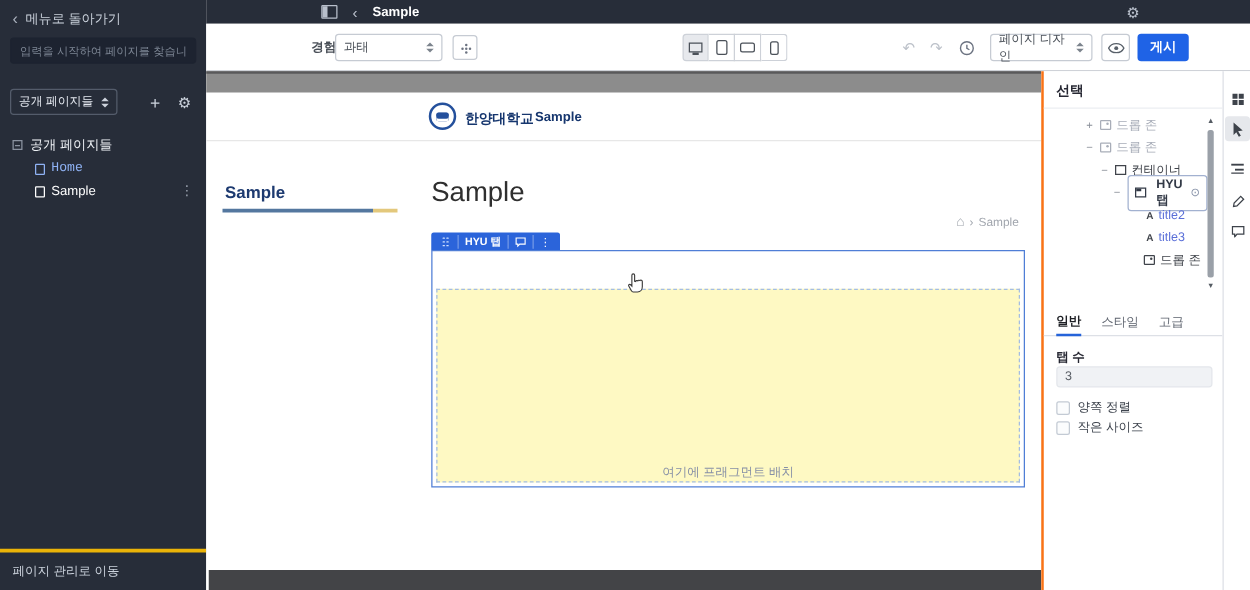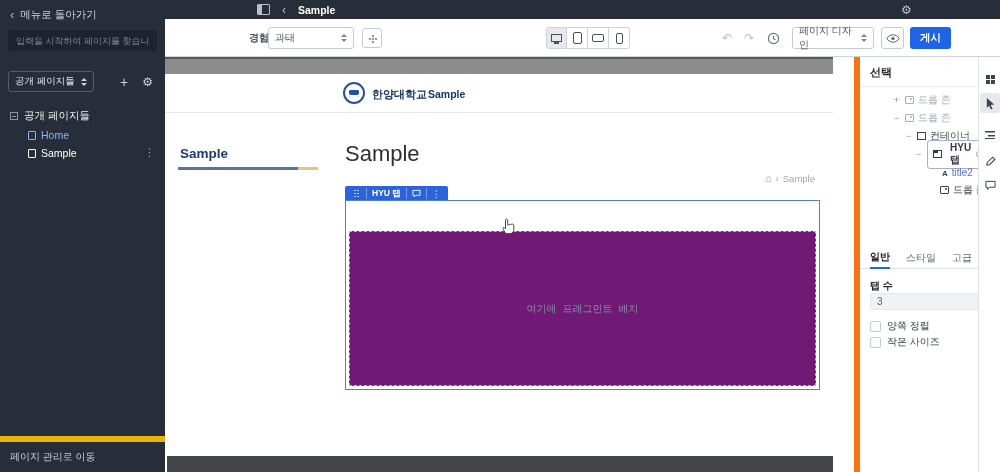--- a/index.html
+++ b/index.html
@@ -16,25 +16,25 @@
   .sb-selrow { display:flex; align-items:center; margin:16px 8px 0; }
   .sb-select { display:flex; align-items:center; justify-content:space-between; width:86px; height:21px; border:1px solid #545c6b;
                border-radius:3px; padding:0 6px; font-size:9.5px; color:#e4e8ef; cursor:pointer; }
   .sb-plus { margin-left:26px; font-size:14px; color:#ccd3dd; cursor:pointer; line-height:14px; }
   .sb-gear { margin-left:14px; font-size:12px; color:#ccd3dd; cursor:pointer; }
   .sb-tree { margin-top:14px; font-size:10.5px; }
   .sb-root { display:flex; align-items:center; gap:6px; padding:3px 10px; color:#eef1f5; }
   .boxminus { width:8px; height:8px; border:1px solid #8b93a1; background:
       linear-gradient(#8b93a1,#8b93a1) center/4px 1px no-repeat; }
   .sb-item { display:flex; align-items:center; gap:5px; padding:3px 10px 3px 28px; cursor:pointer; position:relative; }
-  .sb-item.home { color:#8fb2f4; }
+  .sb-item.home { color:#8fb2f4;font-family:Liberation Mono, monospace; }
   .sb-item.current { color:#ffffff; }
   .docico { width:8px; height:9px; border:1px solid currentColor; border-radius:1px; flex:none; }
   .kebab { position:absolute; right:10px; top:2px; font-size:11px; color:#9aa2ae; cursor:pointer; }
-  .sb-footer { position:absolute; left:0; right:0; bottom:0; border-top:6px solid #eab308; padding:8px 10px; font-size:10px; color:#ccd3dd; cursor:pointer; }
+  .sb-footer { position:absolute; left:0; right:0; bottom:0; border-top:3px solid #eab308; padding:8px 10px; font-size:10px; color:#ccd3dd; cursor:pointer; }
 
   
   .topbar { position:absolute; left:165px; top:0; width:835px; height:19px; background:#272d39; display:flex; align-items:center; }
   .tb-toggle { position:absolute; left:92px; width:13px; height:11px; border:1px solid #b9c0cc; border-radius:1px; cursor:pointer; }
   .tb-toggle::before { content:""; position:absolute; left:0; top:0; bottom:0; width:4px; background:#b9c0cc; }
   .tb-chev { position:absolute; left:117px; font-size:12px; color:#b9c0cc; cursor:pointer; line-height:10px; }
   .tb-title { position:absolute; left:133px; font-size:10.5px; font-weight:bold; color:#fff; }
   .tb-gear { position:absolute; left:736px; font-size:12px; color:#b9c0cc; cursor:pointer; }
 
   
@@ -97,28 +97,28 @@
   .grip::before { content:""; position:absolute; left:0; top:0; width:1.5px; height:1.5px; background:#cfe0ff; border-radius:50%;
      box-shadow:3px 0 0 #cfe0ff, 0 3px 0 #cfe0ff, 3px 3px 0 #cfe0ff, 0 6px 0 #cfe0ff, 3px 6px 0 #cfe0ff; }
   .chip .kb { font-size:9px; color:#fff; }
 
   .component { position:absolute; left:180px; top:143px; width:475px; height:190px; border:1px solid #4f7ed6; background:#fff; }
   .tabsrow { display:flex; }
   .tab { width:51px; height:27px; display:flex; align-items:center; justify-content:center; font-size:10px; color:#3c3f44;
          background:#e9ebee; cursor:pointer; }
   .tab + .tab { border-left:1px solid #f9fafb; }
   .tab.active { background:#2d9ed3; color:#fff; font-weight:bold; }
-  .dropzone { position:absolute; left:3px; right:3px; top:30px; bottom:3px; border:1px dashed #a3bde4; background:#701a75;
-              display:flex; align-items:center; justify-content:center;font-family:Liberation Mono, monospace; }
+  .dropzone { position:absolute; left:3px; right:3px; top:30px; bottom:3px; border:1px dashed #a3bde4; background:#fef9c3;
+              display:flex; align-items:flex-end; justify-content:center; }
   .dropzone span { font-size:10px; color:#868fa6; }
   .cursor { position:absolute; left:336px; top:160px; width:15px; height:18px; pointer-events:none; }
   .pg-footer { position:absolute; left:2px; right:0; bottom:0; height:16px; background:#434447; }
 
   
-  .panel { position:absolute; left:854px; top:57px; width:145px; height:415px; background:#fff; border-left:6px solid #f97316; }
+  .panel { position:absolute; left:833px; top:57px; width:145px; height:415px; background:#fff; border-left:2px solid #f97316; }
   .p-title { padding:8px 10px 6px; font-size:11px; font-weight:bold; color:#272833; border-bottom:1px solid #eceef2; }
   .p-tree { position:absolute; left:0; top:34px; right:12px; }
   .p-row { display:flex; align-items:center; height:18px; font-size:10px; cursor:pointer; }
   .p-row .exp { width:11px; color:#8a8f99; font-size:9px; flex:none; }
   .p-label { white-space:nowrap; }
   .muted { color:#a8adb8; } .dark { color:#40444b; } .blue { color:#5a6fd8; }
   .ic { flex:none; margin-right:4px; }
   .ic-img { width:9px; height:8px; border:1px solid currentColor; border-radius:1px; position:relative; }
   .ic-img::after { content:""; position:absolute; right:1px; top:1px; width:2px; height:2px; border-radius:50%; background:currentColor; }
   .ic-grid { width:9px; height:8px; border:1px solid currentColor;
@@ -339,20 +339,24 @@
         <span class="selbox">
           <span class="ic ic-tabico"></span>
           <span>HYU 탭</span>
           <span class="tgt">⊙</span>
         </span>
       </div>
       <div class="p-row blue" style="padding-left:82px">
         <span class="ic ic-a"></span>
         <span class="p-label">title2</span>
       </div>
+      <div class="p-row blue" style="padding-left:82px">
+        <span class="ic ic-a"></span>
+        <span class="p-label">title3</span>
+      </div>
       <div class="p-row dark" style="padding-left:80px">
         <span class="ic ic-img"></span>
         <span class="p-label">드롭 존</span>
       </div>
     </div>
 
     <div class="p-scroll">
       <div class="ar">▲</div>
       <div class="thumb"></div>
       <div class="ar">▼</div>

